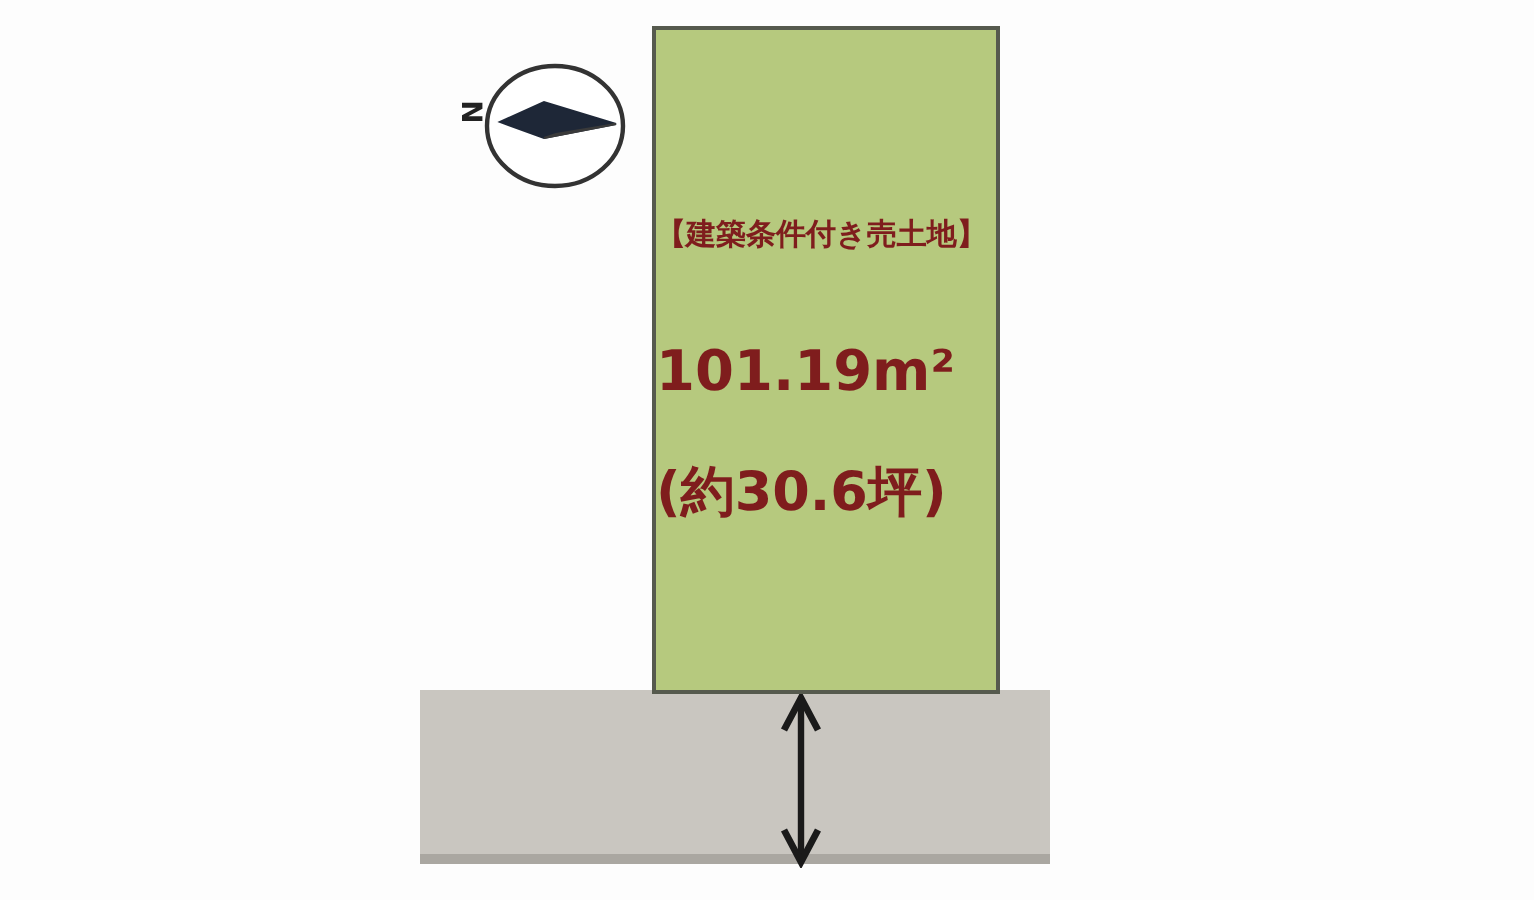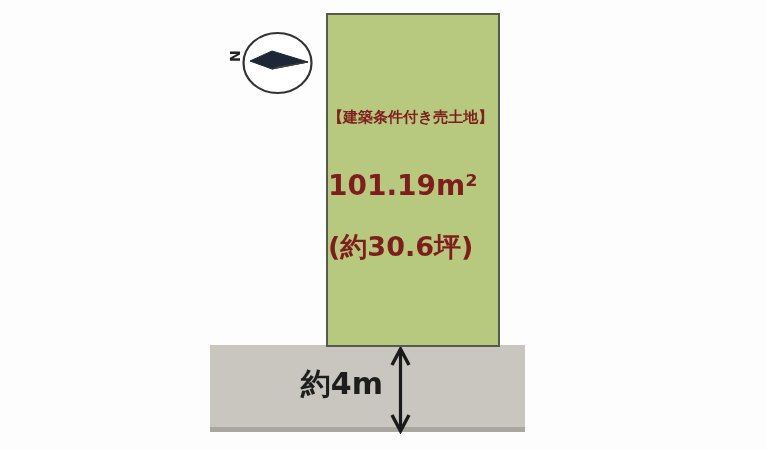--- a/index.html
+++ b/index.html
@@ -43,21 +43,20 @@
     transform:rotate(90deg);
   }
 </style>
 </head>
 <body>
 
 <div class="canvas">
 
   <div class="road"></div>
 
-  <div class="road-label">約4m</div>
 
   <svg class="road-arrow" width="25" height="88" viewBox="0 0 25 88">
     <path d="M12.5 4 L12.5 84" stroke="#1a1a1a" stroke-width="3.2" fill="none"></path>
     <path d="M4 19 L12.5 3 L21 19" stroke="#1a1a1a" stroke-width="3.4" fill="none"></path>
     <path d="M4 69 L12.5 85 L21 69" stroke="#1a1a1a" stroke-width="3.4" fill="none"></path>
   </svg>
 
   <div class="plot">
     <div class="plot-line l1">【建築条件付き売土地】</div>
     <div class="plot-line l3">101.19m²</div>

